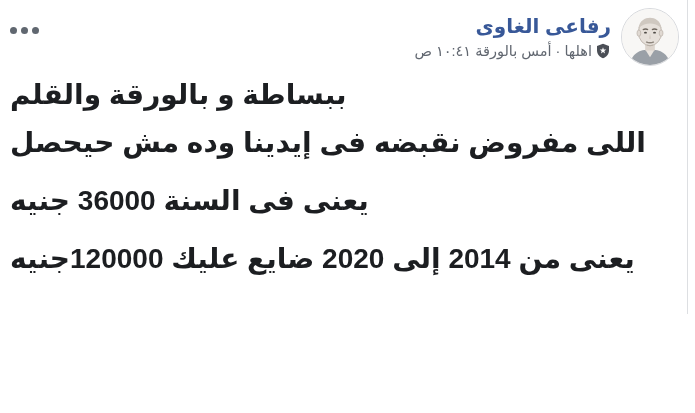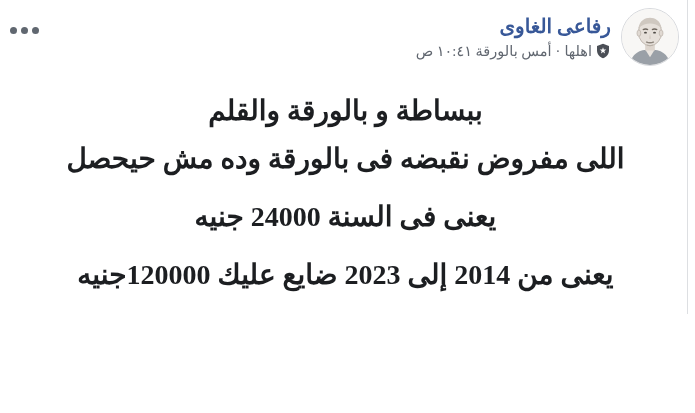--- a/index.html
+++ b/index.html
@@ -12,21 +12,20 @@
   }
   *{box-sizing:border-box;margin:0;padding:0;}
   html,body{
     width:695px;height:413px;overflow:hidden;background:#ffffff;
     font-family:"Liberation Sans","DejaVu Sans",sans-serif;
   }
   .card{
     position:absolute;left:0;top:0;width:688px;height:314px;
     background:#fff;border-left:none;
     border-right:1px solid var(--card-border);
-    font-family:Liberation Serif, serif;
   }
   
   .header{position:relative;height:66px;}
   .avatar{
     position:absolute;top:8px;right:8px;width:58px;height:58px;border-radius:50%;
     overflow:hidden;border:1px solid #d8dade;background:#f7f6f4;cursor:pointer;
   }
   .avatar svg{display:block;width:100%;height:100%;}
   .header-text{position:absolute;top:14px;right:76px;text-align:right;}
   .author-name{
@@ -44,21 +43,21 @@
   
   .options-menu{
     position:absolute;left:8px;top:25px;display:flex;gap:4px;cursor:pointer;
     padding:2px;
   }
   .options-menu .dot{
     width:7px;height:7px;border-radius:50%;background:var(--dot-gray);
   }
   
   .post-body{
-    margin-top:28px;padding:0 6px 0 10px;text-align:center;
+    margin-top:12px;padding:0 6px 0 10px;text-align:left;
     color:var(--body-text);font-weight:bold;font-size:28px;line-height:34px;
   }
   .post-body p{margin:0 0 24px 0;}
   .post-body p:first-child{margin-bottom:14px;}
 </style>
 </head>
 <body>
 
 <div class="card" dir="rtl">
 
@@ -111,18 +110,18 @@
     <div class="options-menu" title="">
       <span class="dot"></span>
       <span class="dot"></span>
       <span class="dot"></span>
     </div>
 
   </div>
 
   <div class="post-body">
     <p>ببساطة و بالورقة والقلم</p>
-    <p>اللى مفروض نقبضه فى بالورقة وده مش حيحصل</p>
-    <p>يعنى فى السنة 24000 جنيه</p>
-    <p>يعنى من 2014 إلى 2023 ضايع عليك 120000جنيه</p>
+    <p>اللى مفروض نقبضه فى إيدينا وده مش حيحصل</p>
+    <p>يعنى فى السنة 36000 جنيه</p>
+    <p>يعنى من 2014 إلى 2020 ضايع عليك 120000جنيه</p>
   </div>
 
 </div>
 
 </body></html>

